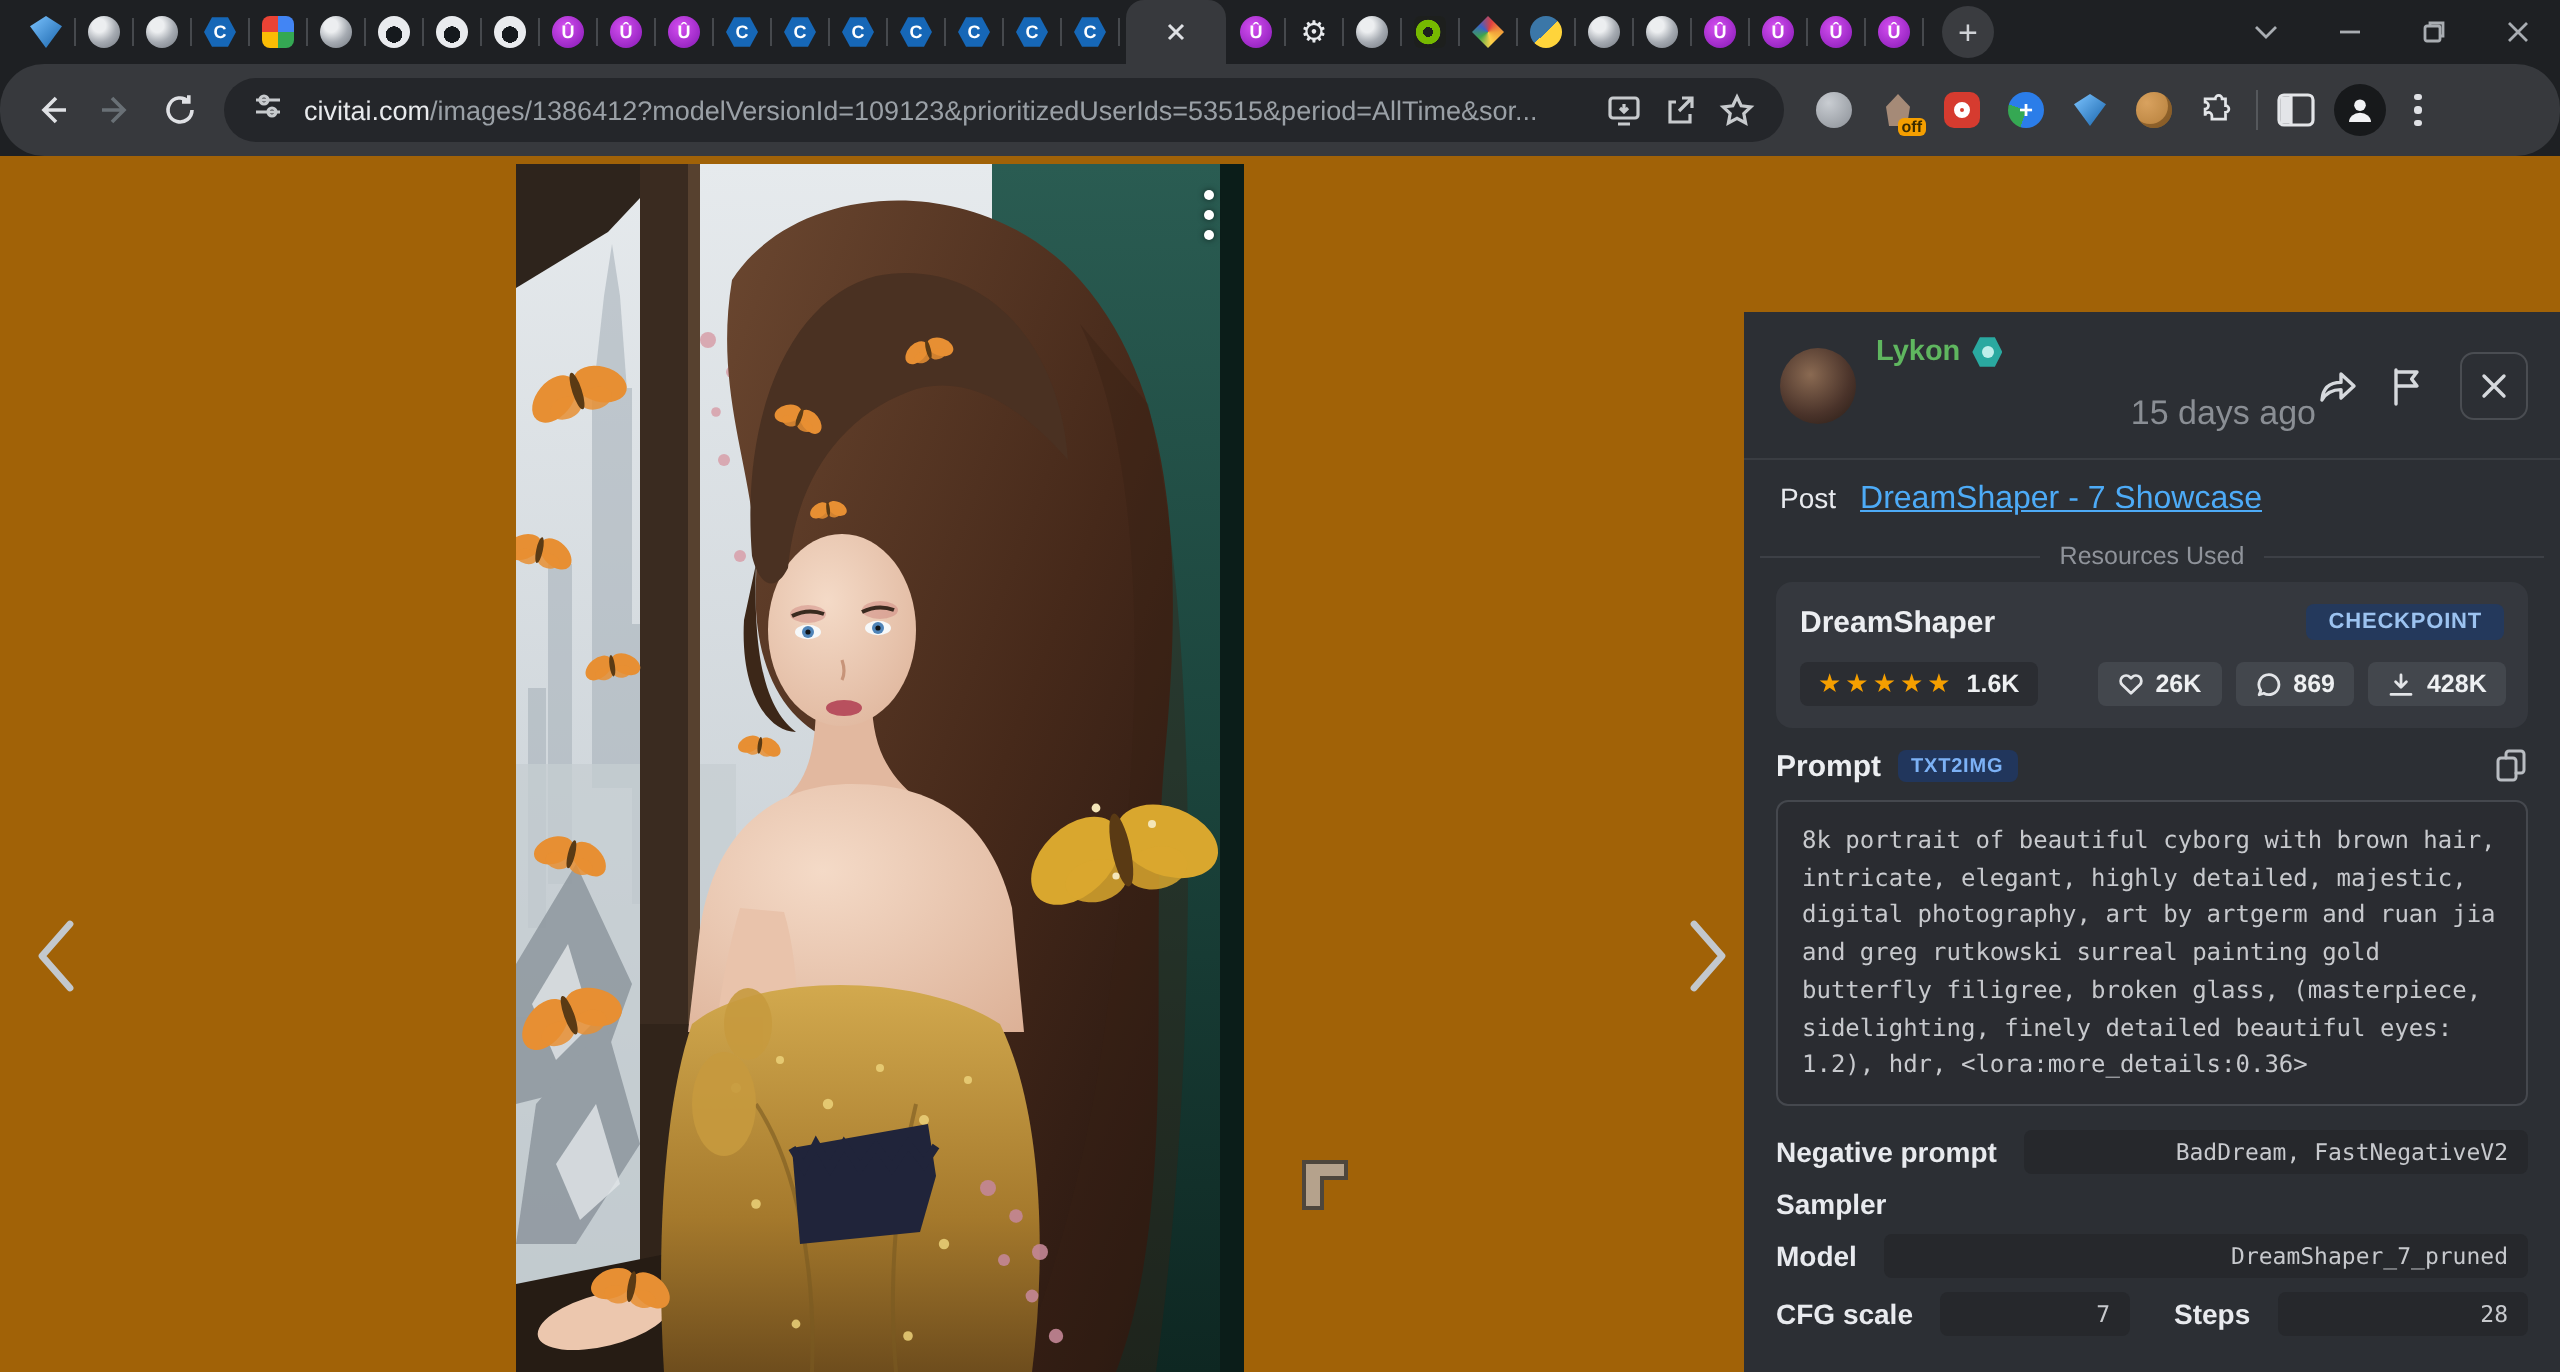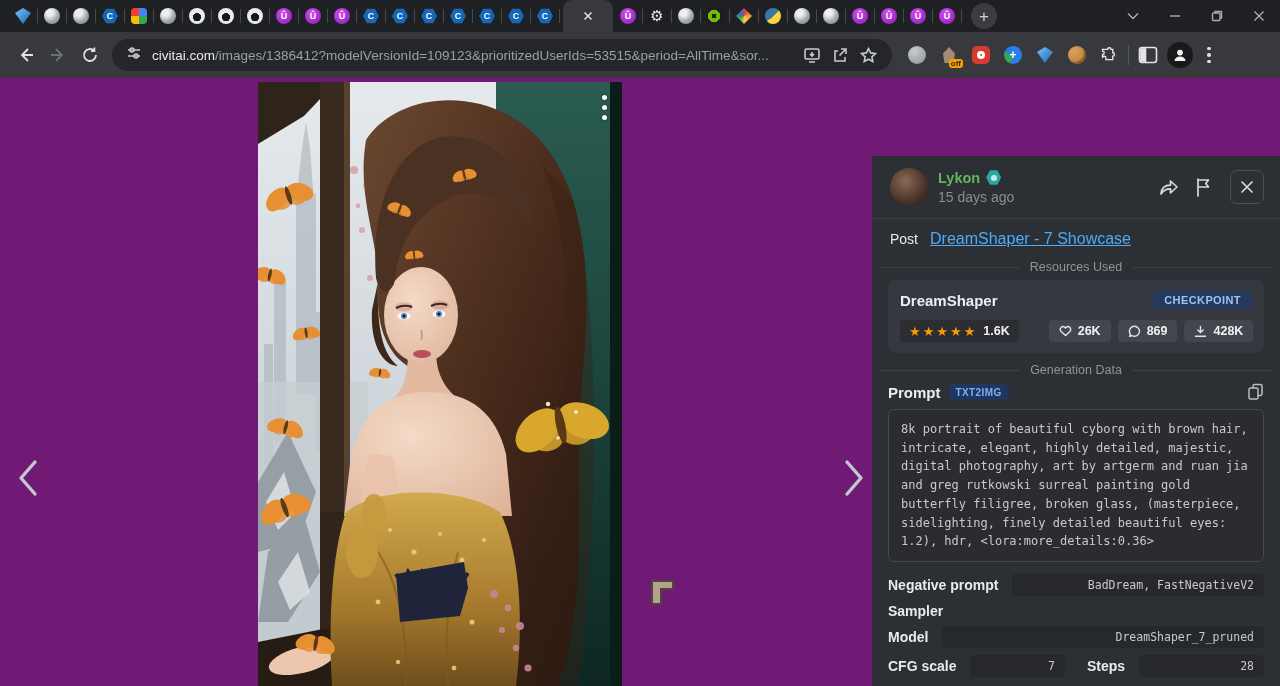--- a/index.html
+++ b/index.html
@@ -28,21 +28,21 @@
   #active-tab { width:50px; height:32px; margin:0 2px; background:#37393d; border-radius:9px 9px 0 0;
                 display:flex; align-items:center; justify-content:center; align-self:flex-end; }
   #newtab-btn { width:26px; height:26px; margin-left:8px; border-radius:50%; background:#3a3c40;
                 color:#cfd2d6; font-size:17px; line-height:1; display:flex; align-items:center; justify-content:center; }
   #win-controls { margin-left:auto; display:flex; align-items:center; height:32px; }
   .winbtn { width:42px; height:32px; display:flex; align-items:center; justify-content:center; }
   .winbtn svg { stroke:#a9adb2; stroke-width:1.4; fill:none; }
 
   
   #toolbar { position:absolute; left:0; top:32px; width:1280px; height:46px; background:#37393d;
-             display:flex; align-items:center; padding:0 10px; }
+             display:flex; align-items:center; padding:0 10px;border-radius:22px; }
   .navic { width:32px; height:32px; display:flex; align-items:center; justify-content:center; border-radius:50%; flex:0 0 auto; }
   .navic svg { stroke:#dfe1e5; stroke-width:1.8; fill:none; }
   .navic.disabled svg { stroke:#697076; }
   #omnibox { flex:0 0 auto; width:780px; height:32px; margin-left:6px; background:#24262a; border-radius:16px;
              display:flex; align-items:center; padding:0 14px; gap:10px; overflow:hidden; }
   #omnibox .tune svg { stroke:#c7cacd; stroke-width:1.6; fill:none; }
   #url-text { font-size:13.5px; color:#9aa0a6; white-space:nowrap; overflow:hidden; flex:1 1 auto; }
   #url-text b { color:#e8eaed; font-weight:normal; }
   .pillic { display:flex; align-items:center; justify-content:center; flex:0 0 auto; }
   .pillic svg { stroke:#c7cacd; stroke-width:1.6; fill:none; }
@@ -58,21 +58,21 @@
            color:#fff; font-size:12px; font-weight:bold; display:flex; align-items:center; justify-content:center; }
   .egem { width:16px; height:16px; clip-path:polygon(50% 0,100% 32%,50% 100%,0 32%); background:linear-gradient(135deg,#7cc4ff,#1864ab); }
   .ecookie { width:18px; height:18px; border-radius:50%; background:radial-gradient(circle at 30% 30%, #d9a25f, #b07a36);
              box-shadow:inset -2px -2px 0 rgba(90,55,15,.5); }
   .toolbar-sep { width:1px; height:20px; background:#55585c; margin:0 8px; }
   #profile-avatar { width:26px; height:26px; border-radius:50%; background:#17191b; display:flex; align-items:center; justify-content:center; }
   #menu-kebab { width:20px; height:26px; display:flex; flex-direction:column; align-items:center; justify-content:center; gap:3px; margin-left:6px; }
   #menu-kebab i { width:3.5px; height:3.5px; border-radius:50%; background:#dfe1e5; }
 
   
-  #main { position:absolute; left:0; top:78px; width:1280px; height:608px; background:#701a75; }
+  #main { position:absolute; left:0; top:78px; width:1280px; height:608px; background:#a16207; }
   #viewer { position:absolute; left:0; top:0; width:872px; height:608px; }
   .navchev { position:absolute; top:372px; width:44px; height:56px; display:flex; align-items:center; justify-content:center; }
   .navchev svg { stroke:#c3c8cd; stroke-width:3.4; fill:none; stroke-linecap:round; stroke-linejoin:round; }
   #nav-prev { left:6px; } #nav-next { left:832px; }
   #artwork { position:absolute; left:258px; top:4px; width:364px; height:604px; overflow:hidden; background:#d8dce0; }
   #image-options { position:absolute; left:334px; top:10px; width:24px; height:30px;
                    display:flex; flex-direction:column; align-items:center; justify-content:center; gap:5px; }
   #image-options i { width:5px; height:5px; border-radius:50%; background:#fff; box-shadow:0 0 3px rgba(0,0,0,.6); }
   #cursor-artifact { position:absolute; left:650px; top:500px; }
 
@@ -80,21 +80,21 @@
   #sidebar { position:absolute; left:872px; top:78px; width:408px; height:608px; background:#2c2f34;
              overflow:hidden; color:#e4e6eb; }
   #sb-header { display:flex; align-items:center; padding:12px 16px 12px 18px; border-bottom:1px solid #3a3d42; }
   #sb-avatar { width:38px; height:38px; border-radius:50%; flex:0 0 auto;
                background:radial-gradient(circle at 40% 35%, #8a6a52, #4a332a 60%, #241a14); }
   #sb-userinfo { margin-left:10px; flex:1 1 auto; }
   #sb-username { display:flex; align-items:center; gap:6px; font-size:14.5px; font-weight:bold; color:#5fb65f; }
   .modbadge { width:15px; height:16px; clip-path:polygon(25% 4%,75% 4%,100% 50%,75% 96%,25% 96%,0 50%);
               background:#2aa9a0; display:flex; align-items:center; justify-content:center; }
   .modbadge i { width:6px; height:6px; border-radius:50%; background:#bfeeea; }
-  #sb-time { font-size:14px; color:#8a8e94; margin-top:3px; }
+  #sb-time { font-size:17px; color:#8a8e94; margin-top:13px;text-align:right; }
   #sb-actions { display:flex; align-items:center; gap:14px; }
   .sb-iconbtn { display:flex; align-items:center; justify-content:center; }
   .sb-iconbtn svg { stroke:#d6d9dd; stroke-width:1.7; fill:none; stroke-linejoin:round; stroke-linecap:round; }
   #close-btn { width:34px; height:34px; border:1px solid #4a4d52; border-radius:7px; margin-left:4px; }
 
   #post-row { display:flex; align-items:baseline; gap:12px; padding:11px 18px 10px; }
   #post-label { font-size:14px; font-weight:normal; color:#e8eaee; }
   #post-link { font-size:16px; color:#4dabf7; text-decoration:underline; }
 
   .sec-divider { display:flex; align-items:center; gap:10px; padding:0 8px; margin:2px 0 6px;
@@ -667,23 +667,20 @@
             <span class="statpill">
               <svg width="13" height="13" viewBox="0 0 13 13">
                   <path d="M6.5 1.5 v6 m-2.7-2.6 2.7 2.7 2.7-2.7 M1.5 11.2 h10"></path>
                 </svg>
               <span>428K</span>
             </span>
           </span>
         </div>
       </div>
 
-      <div class="sec-divider">
-        <span>Generation Data</span>
-      </div>
 
       <div id="prompt-block">
         <div id="prompt-head">
           <span id="prompt-label">Prompt</span>
           <span id="prompt-badge">TXT2IMG</span>
           <span class="sb-iconbtn" id="copy-btn">
             <svg width="17" height="18" viewBox="0 0 17 18">
                 <rect x="2" y="5" width="9" height="11" rx="1.5"></rect>
                 <path d="M6 5 V3 a1.5 1.5 0 0 1 1.5-1.5 H13.5 A1.5 1.5 0 0 1 15 3 v8 a1.5 1.5 0 0 1-1.5 1.5 H11"></path>
               </svg>

